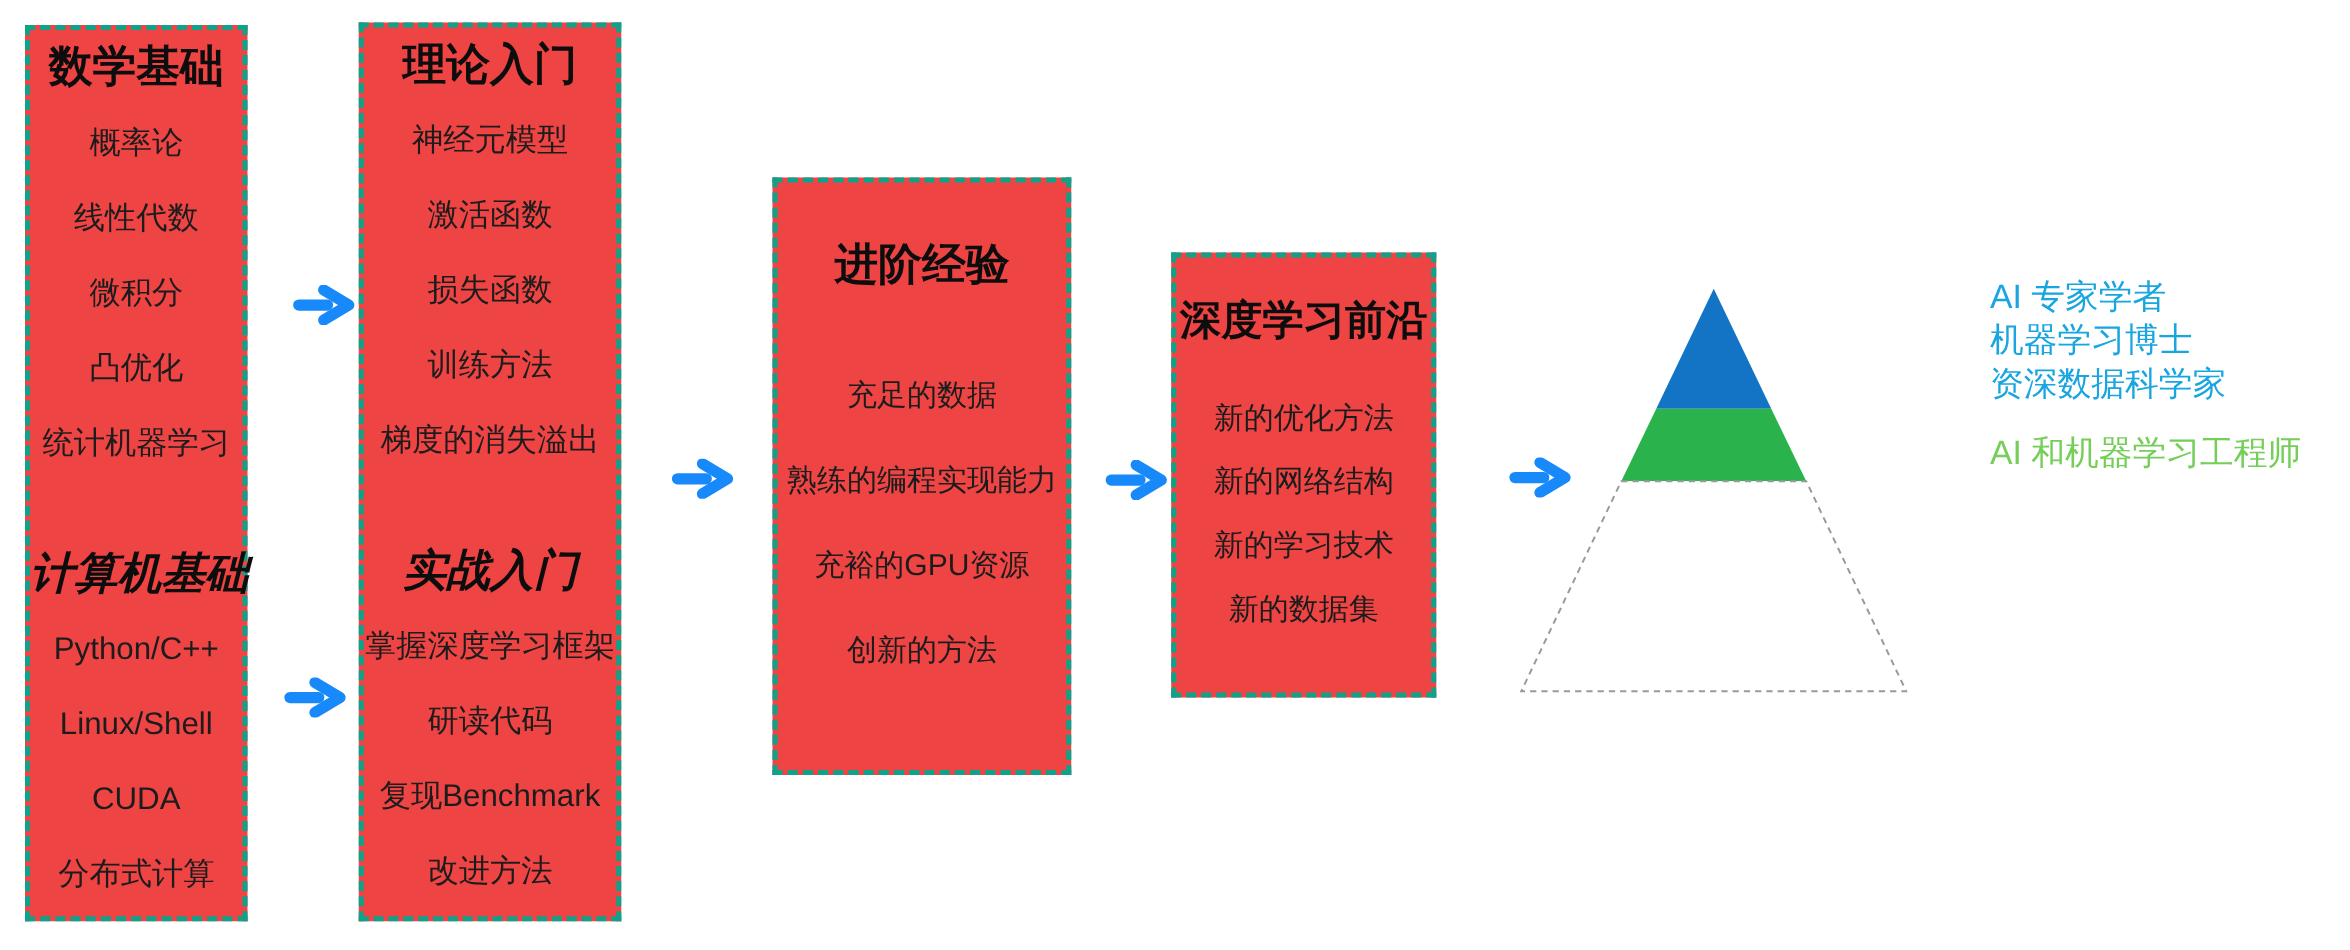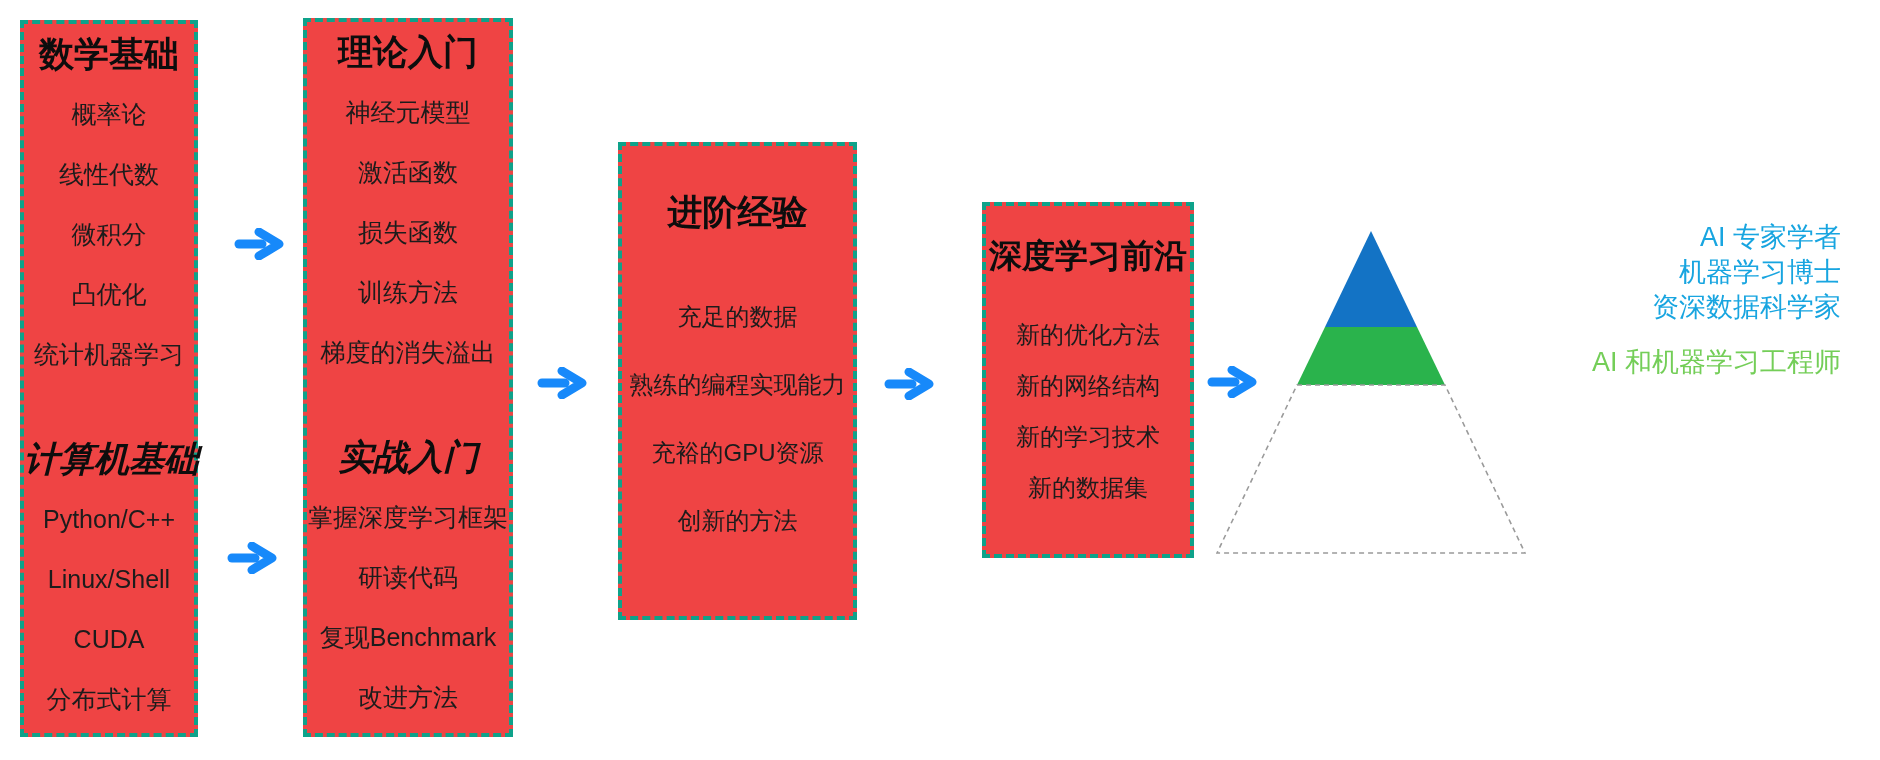--- a/index.html
+++ b/index.html
@@ -35,21 +35,21 @@
   .flow-arrow{position:absolute;width:52px;height:32px;}
   .flow-arrow path{stroke:var(--arrow,#1789fa);stroke-width:9;fill:none;
     stroke-linecap:round;stroke-linejoin:round;}
 
   .pyramid{position:absolute;left:1216px;top:231px;}
   .pyr-blue{fill:var(--pyr-blue,#1373c5);}
   .pyr-green{fill:var(--pyr-green,#2ab34c);}
   .pyr-dash{fill:#ffffff;stroke:var(--pyr-dash,#9a9a9a);stroke-width:1.6;
     stroke-dasharray:5 4;}
 
-  .outcomes{position:absolute;left:1592px;top:220px;text-align:right;}
+  .outcomes{position:absolute;left:1592px;top:220px;text-align:left;}
   .expert-line{
     height:35px;line-height:35px;font-size:27px;
     color:var(--expert,#18a5e0);white-space:nowrap;
   }
   .engineer-line{
     margin-top:20px;height:35px;line-height:35px;font-size:27px;
     color:var(--engineer,#74ce58);white-space:nowrap;
   }
 </style>
 </head>
@@ -72,21 +72,21 @@
     <div class="items">
 
     <div class="line">Python/C++</div>
         <div class="line">Linux/Shell</div>
         <div class="line">CUDA</div>
         <div class="line">分布式计算</div>
       </div>
   </div>
 </div>
 
-<div class="stage-box" style="left:303px;top:18px;width:210px;height:719px;">
+<div class="stage-box" style="left:287px;top:18px;width:210px;height:719px;">
   <div class="group1">
     <div class="box-title">理论入门</div>
     <div class="items">
 
     <div class="line">神经元模型</div>
         <div class="line">激活函数</div>
         <div class="line">损失函数</div>
         <div class="line">训练方法</div>
         <div class="line">梯度的消失溢出</div>
       </div>
@@ -107,21 +107,21 @@
   <div class="box-title">进阶经验</div>
   <div class="items">
 
   <div class="line">充足的数据</div>
       <div class="line">熟练的编程实现能力</div>
       <div class="line">充裕的GPU资源</div>
       <div class="line">创新的方法</div>
     </div>
 </div>
 
-<div class="stage-box box4" style="left:982px;top:202px;width:212px;height:356px;">
+<div class="stage-box box4" style="left:937px;top:202px;width:212px;height:356px;">
   <div class="box-title">深度学习前沿</div>
   <div class="items">
 
   <div class="line">新的优化方法</div>
       <div class="line">新的网络结构</div>
       <div class="line">新的学习技术</div>
       <div class="line">新的数据集</div>
     </div>
 </div>
 

